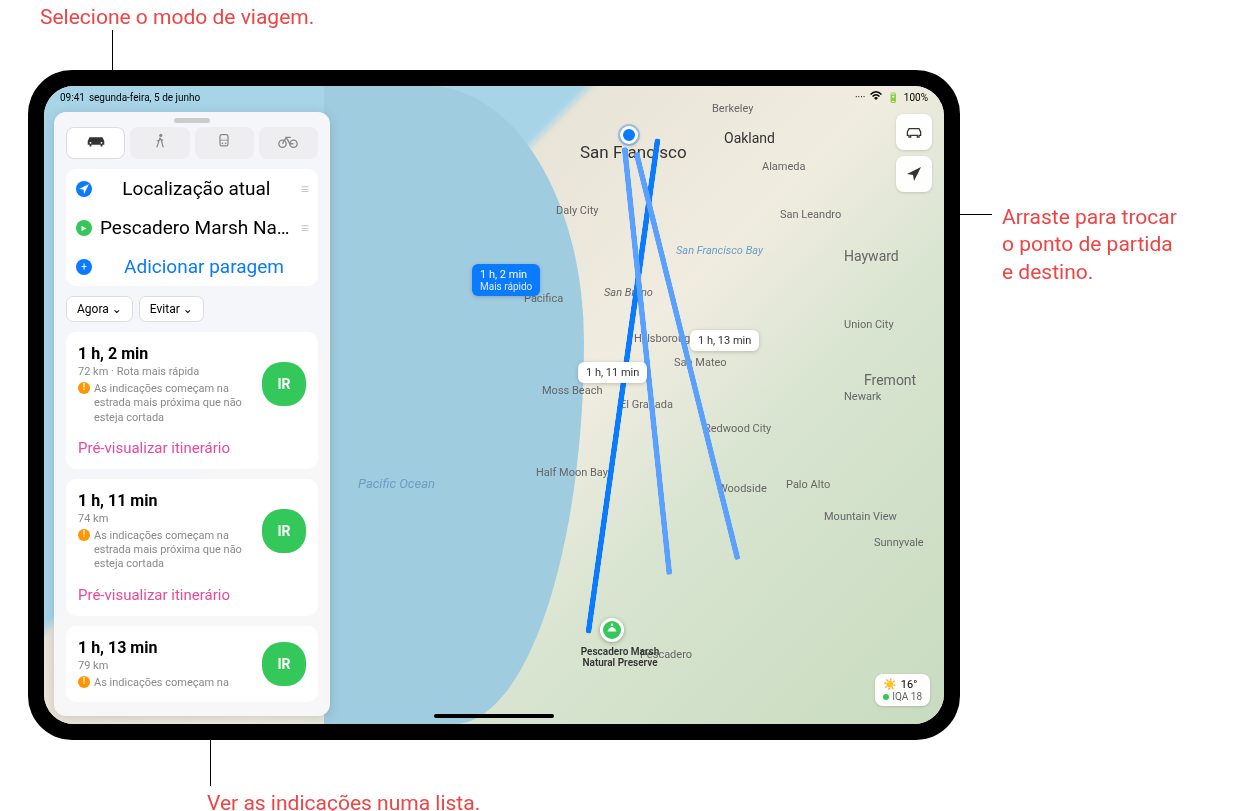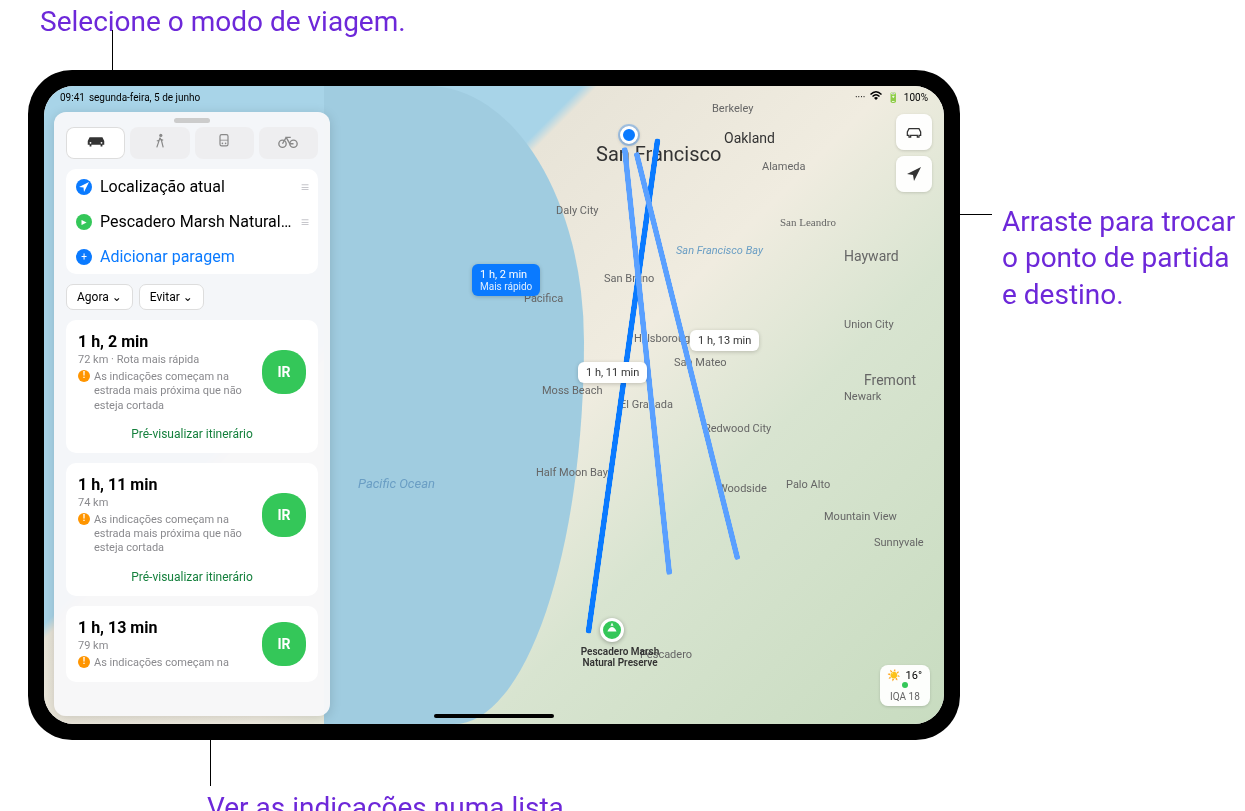--- a/index.html
+++ b/index.html
@@ -6,22 +6,22 @@
 body {
   font-family: -apple-system, BlinkMacSystemFont, "Segoe UI", Roboto, Helvetica, Arial, sans-serif;
   background: #fff;
   width: 1245px;
   height: 811px;
   position: relative;
   overflow: hidden;
 }
 .annotation {
   position: absolute;
-  font-size: 28px;
-  color: #6d28d9;
+  font-size: 21px;
+  color: #ef4444;
   line-height: 1.3;
 }
 .annotation-line {
   position: absolute;
   background: #000;
 }
 .device-frame {
   position: absolute;
   top: 70px;
   left: 28px;
@@ -163,21 +163,21 @@
   display: flex;
   align-items: center;
   padding: 8px 10px;
   gap: 8px;
   position: relative;
 }
 .stop-icon { width: 16px; height: 16px; border-radius: 50%; display:flex; align-items:center; justify-content:center; font-size:10px; color:#fff; flex-shrink:0;}
 .stop-icon.loc { background: #0a7aff; }
 .stop-icon.dest { background: #34c759; }
 .stop-icon.add { background: #0a7aff; }
-.stop-text { flex: 1; font-size: 16px; color: #000; overflow: hidden; text-overflow: ellipsis; white-space: nowrap; }
+.stop-text { flex: 1; font-size: 19px; color: #000; overflow: hidden; text-overflow: ellipsis; white-space: nowrap; text-align: center; }
 .stop-text.link { color: #0a7aff; }
 .drag-handle { color: #c7c7cc; font-size: 14px; letter-spacing: -1px; }
 .options-row {
   display: flex;
   gap: 6px;
   padding: 0 12px 10px;
 }
 .option-chip {
   padding: 5px 10px;
   background: #fff;
@@ -210,24 +210,23 @@
   width: 44px; height: 44px;
   background: #34c759;
   border-radius: 20px;
   color: #fff;
   font-weight: 700;
   font-size: 14px;
   display: flex; align-items: center; justify-content: center;
 }
 .preview-link {
   grid-column: 1 / -1;
-  font-size: 12px;
-  color: #15803d;
+  font-size: 15px;
+  color: #ec4899;
   margin-top: 6px;
-  text-align: center;
 }
 .map-controls {
   position: absolute;
   top: 28px; right: 12px;
   display: flex; flex-direction: column; gap: 6px;
 }
 .map-ctrl {
   width: 36px; height: 36px;
   background: rgba(255,255,255,.95);
   border-radius: 8px;
@@ -238,21 +237,21 @@
 .weather-badge {
   position: absolute;
   bottom: 18px; right: 14px;
   background: rgba(255,255,255,.95);
   border-radius: 8px;
   padding: 4px 8px;
   font-size: 11px;
   box-shadow: 0 1px 3px rgba(0,0,0,.15);
   text-align: left;
 }
-.weather-badge .aqi { font-size:10px; color:#666; display:flex;align-items:center;gap:3px;flex-direction:column;}
+.weather-badge .aqi { font-size:10px; color:#666; display:flex;align-items:center;gap:3px;}
 .aqi-dot{width:6px;height:6px;background:#34c759;border-radius:50%;}
 .home-indicator {
   position: absolute;
   bottom: 6px; left: 50%;
   transform: translateX(-50%);
   width: 120px; height: 4px;
   background: #000;
   border-radius: 2px;
   z-index: 60;
 }
@@ -295,38 +294,38 @@
             </svg>
         </span>
         <span>🔋</span>
         <span>100%</span>
       </div>
     </div>
 
     <div class="map-area">
       <div class="map-water"></div>
 
-      <div class="map-label" style="top:56px;left:536px;font-size:20px;color:#333;margin-left:16px;">San Francisco</div>
+      <div class="map-label" style="top:56px;left:536px;font-size:17px;color:#333;">San Francisco</div>
       <div class="map-label" style="top:44px;left:680px;font-size:14px;color:#333;">Oakland</div>
       <div class="map-label" style="top:16px;left:668px;">Berkeley</div>
       <div class="map-label" style="top:118px;left:512px;">Daly City</div>
       <div class="map-label" style="top:270px;left:630px;">San Mateo</div>
       <div class="map-label" style="top:162px;left:800px;font-size:14px;">Hayward</div>
       <div class="map-label" style="top:286px;left:820px;font-size:14px;">Fremont</div>
       <div class="map-label" style="top:392px;left:742px;">Palo Alto</div>
       <div class="map-label" style="top:424px;left:780px;">Mountain View</div>
       <div class="map-label" style="top:336px;left:660px;">Redwood City</div>
       <div class="map-label" style="top:380px;left:492px;">Half Moon Bay</div>
       <div class="map-label" style="top:206px;left:480px;">Pacifica</div>
-      <div class="map-label" style="top:186px;left:560px;">San Bruno</div>
+      <div class="map-label" style="top:200px;left:560px;font-style:italic;">San Bruno</div>
       <div class="map-label" style="top:298px;left:498px;">Moss Beach</div>
       <div class="map-label" style="top:312px;left:530px;margin-left:46px;">El Granada</div>
       <div class="map-label" style="top:562px;left:596px;">Pescadero</div>
       <div class="map-label" style="top:74px;left:718px;">Alameda</div>
-      <div class="map-label" style="top:130px;left:736px;font-family:Liberation Serif, serif;">San Leandro</div>
+      <div class="map-label" style="top:122px;left:736px;">San Leandro</div>
       <div class="map-label" style="top:232px;left:800px;">Union City</div>
       <div class="map-label" style="top:304px;left:800px;">Newark</div>
       <div class="map-label" style="top:450px;left:830px;">Sunnyvale</div>
       <div class="map-label" style="top:396px;left:674px;">Woodside</div>
       <div class="map-label" style="top:246px;left:590px;">Hillsborough</div>
       <div class="map-label" style="top:158px;left:632px;font-style:italic;color:#6a9ec4;">San Francisco Bay</div>
       <div class="map-label" style="top:390px;left:314px;font-style:italic;color:#6a9ec4;font-size:13px;">Pacific Ocean</div>
 
       <div class="route-line primary" style="top:50px;left:576px;height:500px;transform:rotate(8deg);"></div>
       <div class="route-line" style="top:60px;left:600px;height:430px;transform:rotate(-6deg);"></div>

